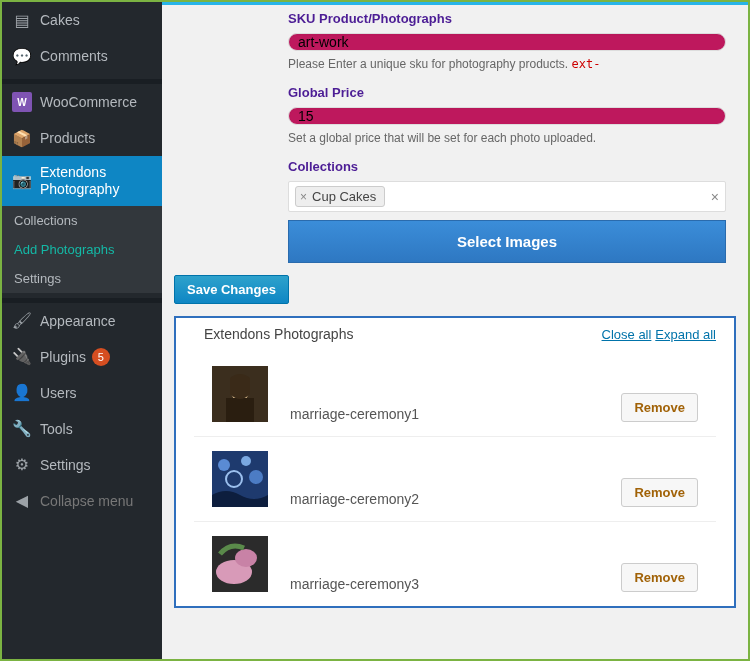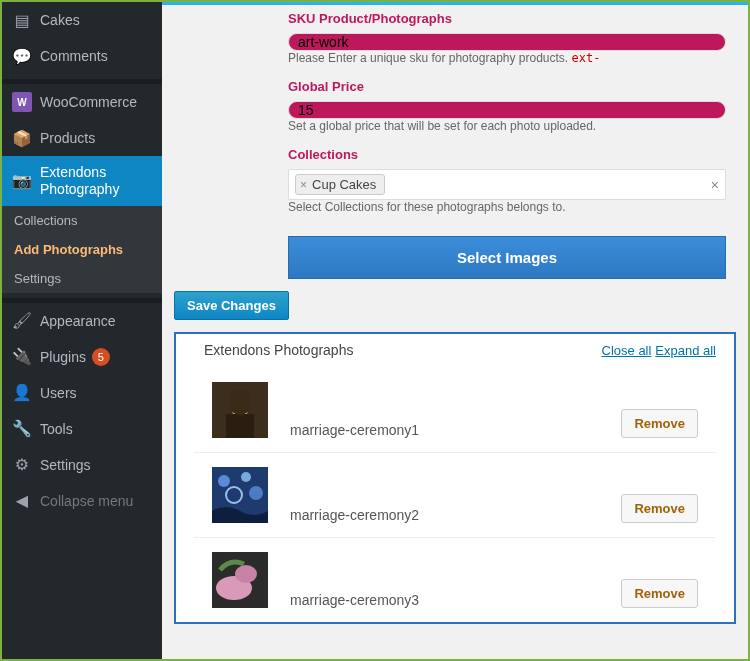--- a/index.html
+++ b/index.html
@@ -44,31 +44,31 @@
     .menu-sep { height: 5px; background: #191e23; margin: 5px 0 0 0; }
     .menuico {
       width: 20px; height: 20px; margin-right: 8px; flex-shrink:0;
       display:inline-flex; align-items:center; justify-content:center;
       color: #9ca2a7;
       font-size: 16px;
     }
     .menu-item.active .menuico { color:#fff; }
     .submenu { background:#32373c; }
     .sub-item { padding:7px 12px; font-size:13px; color:#b4b9be; cursor:pointer;}
-    .sub-item.active { color:#fdba74; font-weight:700; }
+    .sub-item.active { color:#14b8a6; font-weight:400; }
     .badge {
       background:#d54e21; color:#fff; border-radius:9px;
       min-width:18px; height:18px; font-size:11px; display:inline-flex;
       align-items:center; justify-content:center; margin-left:6px; padding:0 5px;
     }
     .main { flex:1; padding: 0 12px; overflow-y:auto; background:#f1f1f1; border-top:3px solid #28b4e8; position:relative;}
     .form-area{ padding-left:114px; padding-right:10px; padding-top:6px;}
-    .lbl{ font-weight:600; font-size:13px; color:#be185d; margin-bottom:7px; display:block;}
+    .lbl{ font-weight:600; font-size:13px; color:#4c1d95; margin-bottom:7px; display:block;}
     .input{ width:100%; padding:0 9px; border:1px solid #ddd; border-radius:13px; background:#be185d; font-size:14px; box-shadow: inset 0 1px 2px rgba(0,0,0,.05);}
-    .helper{ font-size:12px; color:#666; margin-bottom:14px;}
+    .helper{ font-size:12px; color:#666; margin-top:6px; margin-bottom:14px;}
     .helper .ext { color:#c00; font-family:monospace;}
     .tagbox{
       display:flex; align-items:center; border:1px solid #ddd; background:#fff; padding:4px 6px; border-radius:2px;
     }
     .tag{
       background:#eeeeee; border:1px solid #ccc; border-radius:3px; padding:2px 8px 2px 4px;
       display:inline-flex; align-items:center; font-size:13px; gap:5px;
     }
     .tag .x{ color:#888; font-size:12px;}
     .clear-all{ margin-left:auto; color:#888; cursor:pointer; font-size:14px;}
@@ -170,21 +170,20 @@
     <div class="helper">Set a global price that will be set for each photo uploaded.</div>
 
     <label class="lbl">Collections</label>
     <div class="tagbox">
       <span class="tag">
         <span class="x">×</span>
         <span>Cup Cakes</span>
       </span>
       <span class="clear-all">×</span>
     </div>
-    <div class="helper">Select Collections for these photographs belongs to.</div>
 
     <button class="bluebtn">Select Images</button>
   </div>
 
   <button class="savebtn">Save Changes</button>
 
   <div class="panel">
     <div class="panel-header">
       <span>Extendons Photographs</span>
       <span class="links">

